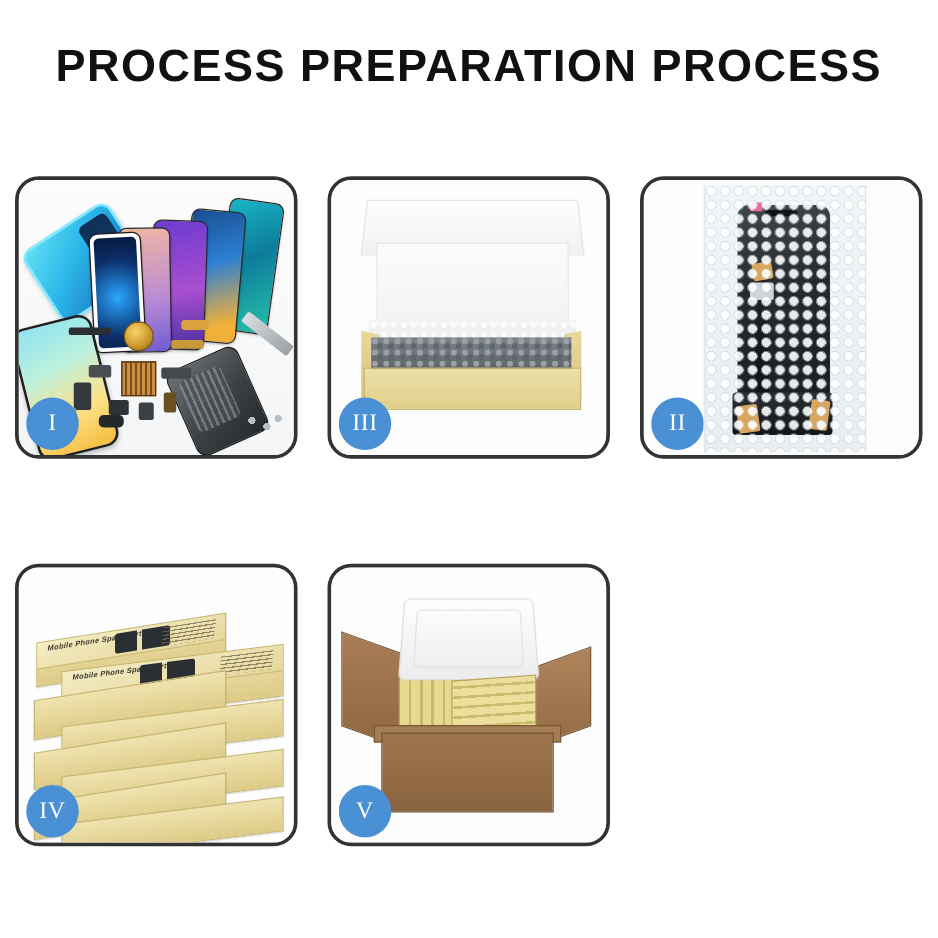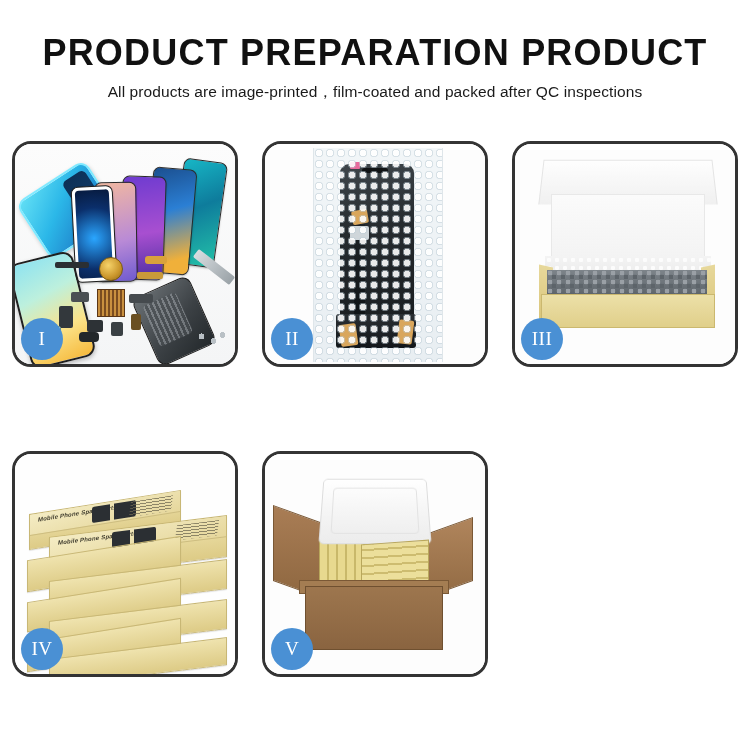--- a/index.html
+++ b/index.html
@@ -379,22 +379,21 @@
   }
   .c6-seamA { position:absolute; left:58px; top:86px; width:11px; height:14px; background:rgba(150,122,86,.85); }
   .c6-seamB { position:absolute; left:58px; top:168px; width:11px; height:14px; background:rgba(150,122,86,.85); }
 </style>
 </head>
 <body>
 
 <div class="page">
 
   <div class="header">
-    <div class="title">PRODUCT PREPARATION PRODUCT</div>
-    <div class="subtitle">All products are image-printed，film-coated and packed after QC inspections</div>
+    <div class="title">PROCESS PREPARATION PROCESS</div>
   </div>
 
   <div class="grid">
 
     <div class="panel">
       <div class="photo p1">
         <div class="glass-sheet"></div>
         <div class="phone-fan">
           <div class="fan-ph fan1"></div>
           <div class="fan-ph fan2"></div>
@@ -417,48 +416,48 @@
         <div class="bar-part bp9"></div>
         <div class="bar-part bp10"></div>
         <div class="bar-part bp11"></div>
         <div class="tweezer"></div>
         <div class="screws"></div>
       </div>
       <div class="badge">I</div>
     </div>
 
     <div class="panel">
+      <div class="photo p3">
+        <div class="box3-lid"></div>
+        <div class="box3-inner"></div>
+        <div class="foam-sheet"></div>
+        <div class="box3-flapL"></div>
+        <div class="box3-flapR"></div>
+        <div class="grey-foam"></div>
+        <div class="box3-front"></div>
+      </div>
+      <div class="badge">III</div>
+    </div>
+
+    <div class="panel">
       <div class="photo p2">
         <div class="bubble-bag">
           <div class="lcd-panel"></div>
           <div class="lcd-notch"></div>
           <div class="lcd-dot"></div>
           <div class="flex-strip"></div>
           <div class="flex-conn"></div>
           <div class="flex-tape1"></div>
           <div class="lcd-bottom"></div>
           <div class="flex-tape2"></div>
           <div class="flex-tape3"></div>
           <div class="bubble-tex"></div>
         </div>
       </div>
       <div class="badge">II</div>
-    </div>
-
-    <div class="panel">
-      <div class="photo p3">
-        <div class="box3-lid"></div>
-        <div class="box3-inner"></div>
-        <div class="foam-sheet"></div>
-        <div class="box3-flapL"></div>
-        <div class="box3-flapR"></div>
-        <div class="grey-foam"></div>
-        <div class="box3-front"></div>
-      </div>
-      <div class="badge">III</div>
     </div>
 
     <div class="panel">
       <div class="photo p4">
         <div class="stack">
           <div class="sbox sbA">
             <div class="sbox-top">
               <div class="sbox-label">Mobile Phone Spare Parts</div>
               <div class="sbox-thumbs"></div>
               <div class="sbox-lines"></div>

